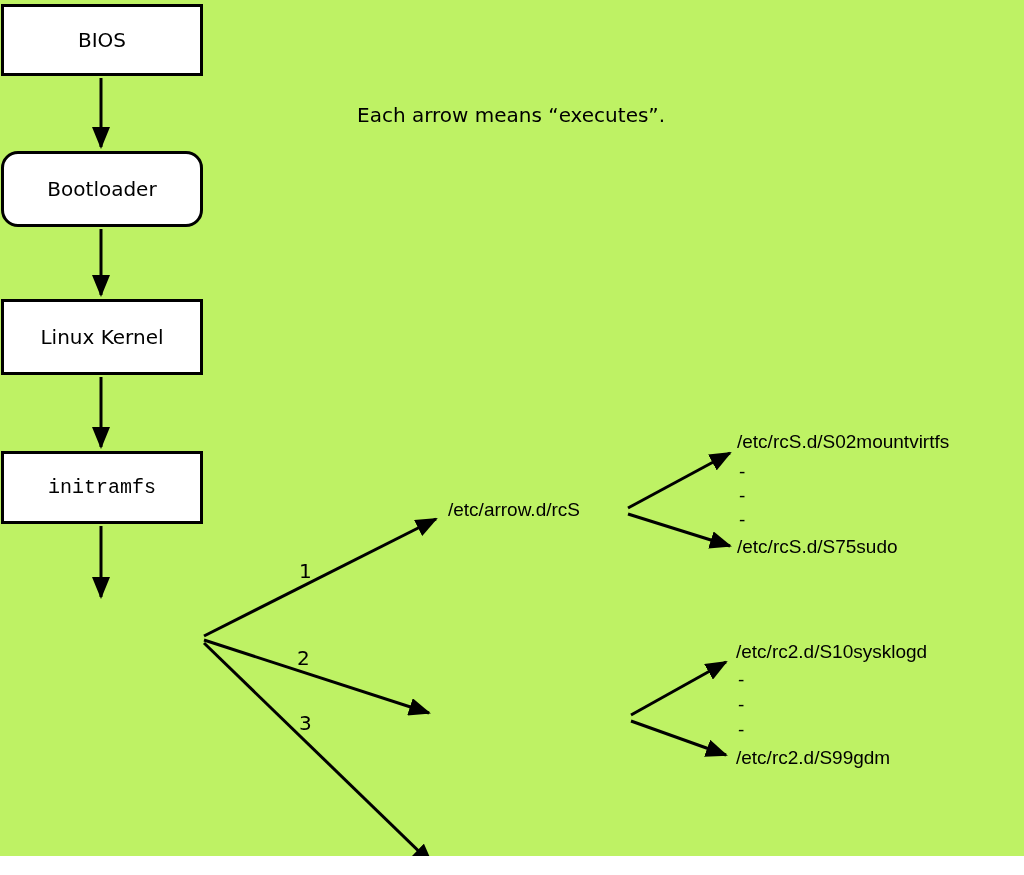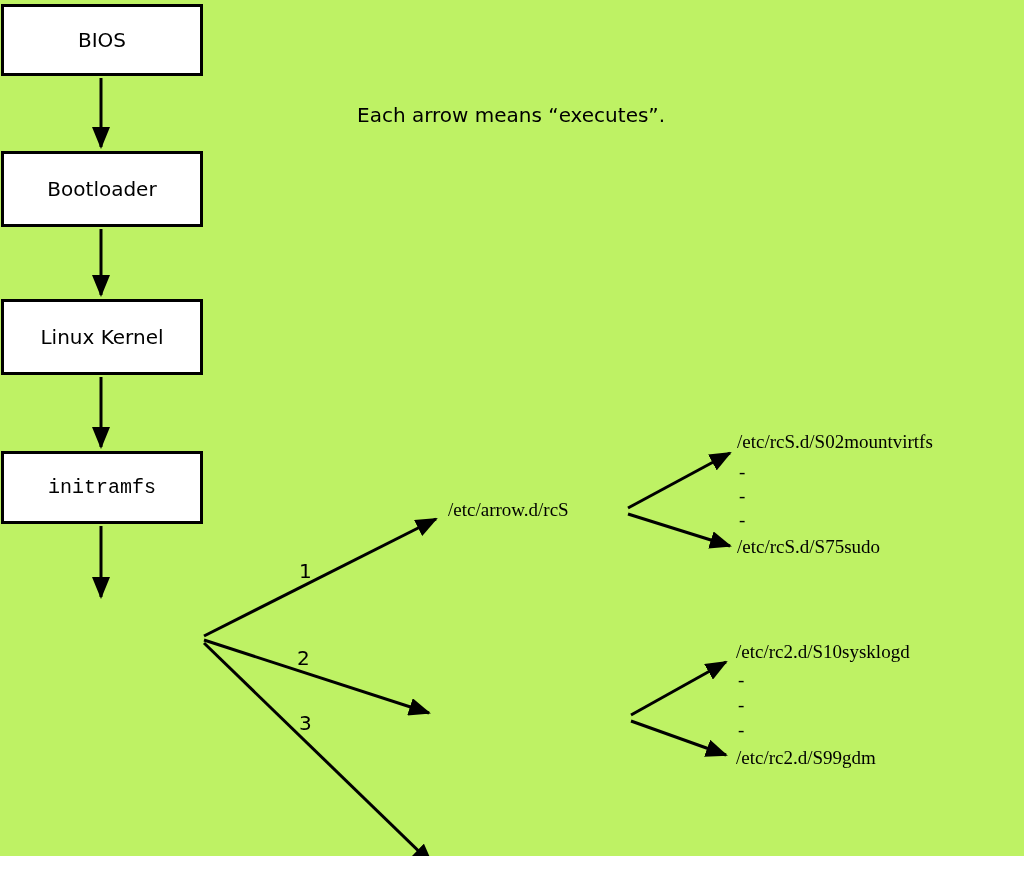--- a/index.html
+++ b/index.html
@@ -30,42 +30,42 @@
     border: 3px solid #000000;
     background: #ffffff;
     box-sizing: border-box;
     display: flex;
     align-items: center;
     justify-content: center;
     font-size: 20px;
     color: #000000;
   }
   .box-bios       { top: 4px;   height: 72px; }
-  .box-bootloader { top: 151px; height: 76px; }
+  .box-bootloader { top: 151px; height: 76px; border-radius: 17px; }
   .box-kernel     { top: 299px; height: 76px; }
   .box-initramfs  { top: 451px; height: 73px; font-family: Liberation Mono, monospace; }
   .box-init       { top: 601px; height: 76px; }
   .note {
     position: absolute;
     left: 357px;
     top: 103px;
     font-size: 20px;
     white-space: nowrap;
   }
   .branch-num {
     position: absolute;
     font-size: 20px;
     line-height: 24px;
   }
   .num-1 { left: 299px; top: 559px; }
   .num-2 { left: 297px; top: 646px; }
   .num-3 { left: 299px; top: 711px; }
   .mono {
     position: absolute;
-    font-family: Liberation Serif, serif;
+    font-family: Liberation Sans, sans-serif;
     font-size: 19px;
     line-height: 22px;
     white-space: nowrap;
   }
   .lbl-rcs   { left: 448px; top: 499px; }
   .lbl-rc2   { left: 441px; top: 706px; }
   .lbl-getty { left: 448px; top: 851px; }
   .rcs-item-0 { left: 737px; top: 431px; }
   .rcs-item-1 { left: 739px; top: 461px; }
   .rcs-item-2 { left: 739px; top: 485px; }

